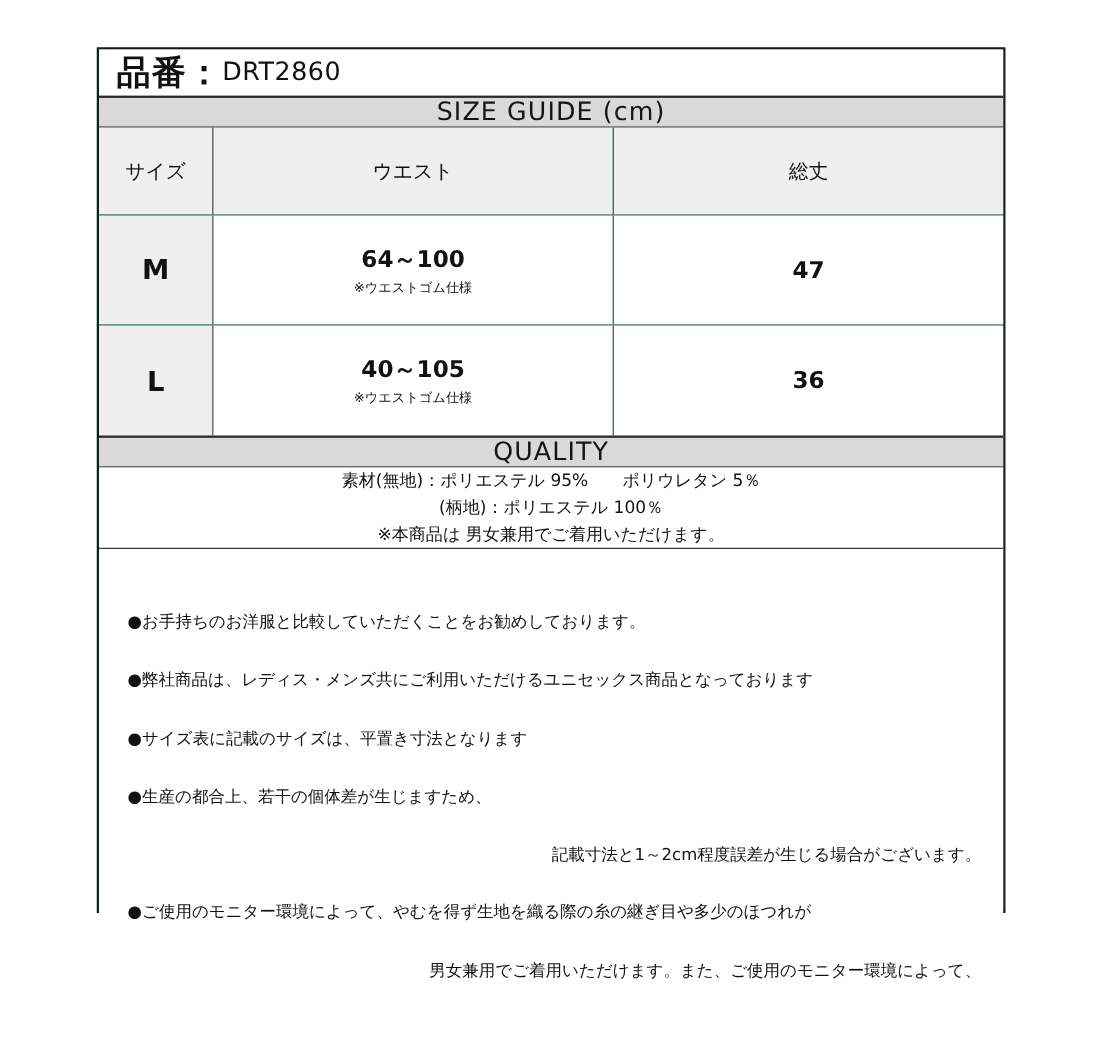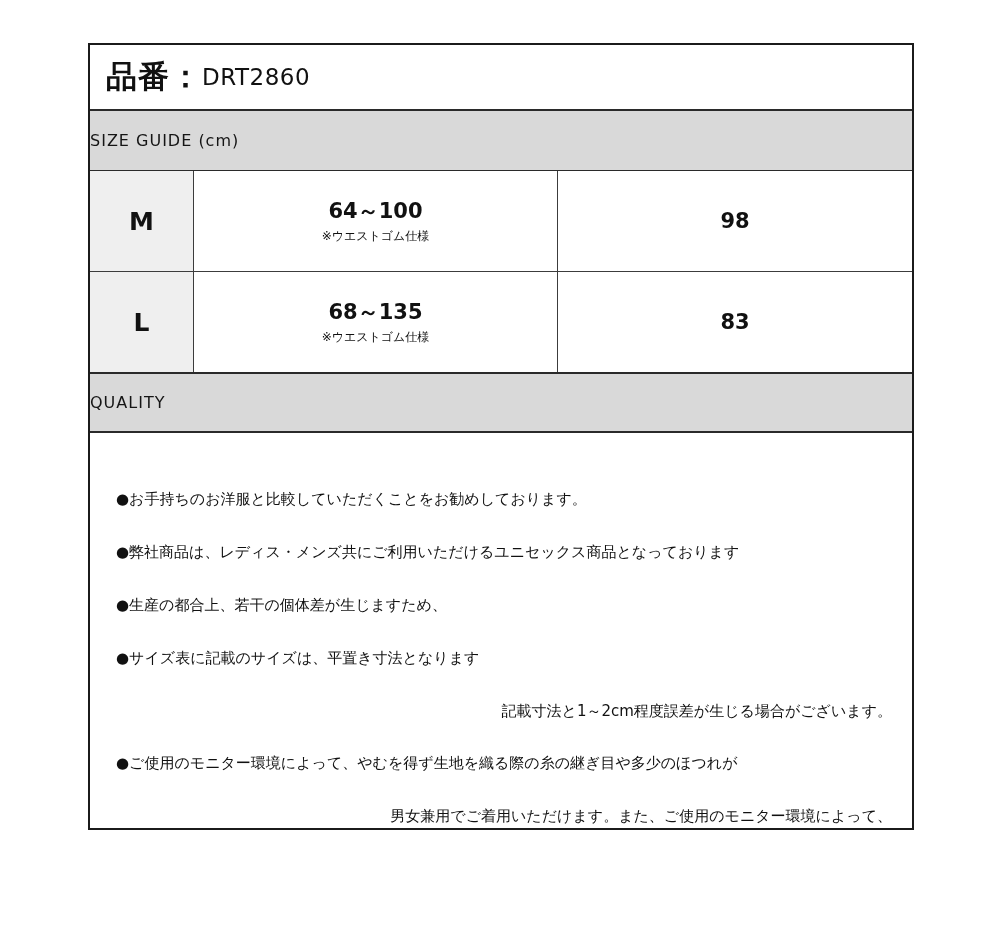--- a/index.html
+++ b/index.html
@@ -30,21 +30,22 @@
   .hinban .jp-label { font-size: 31px; font-weight: 700; letter-spacing: 1px; }
   .hinban .code { font-size: 23px; font-weight: 500; letter-spacing: 0.5px; }
 
   
   .band {
     background: #d9d9d9;
     border-top: 2px solid #2a2a2a;
     border-bottom: 1px solid #2a2a2a;
     display: flex;
     align-items: center;
-    font-size: 16px;
+    justify-content: center;
+    font-size: 23px;
     letter-spacing: 1px;
     color: #151515;
   }
   .band.size-band { height: 75px; }
   .band.quality-band { height: 73px; }
 
   
   .size-table { display: flex; flex-direction: column; }
   .t-row { display: grid; grid-template-columns: 103px 364px 1fr; }
   .t-row + .t-row { border-top: 1px solid #3c3c3c; }
@@ -99,52 +100,62 @@
   <div class="hinban">
     <span class="jp-label">品番：</span>
       <span class="code">DRT2860</span>
   </div>
 
   <div class="band size-band">
     <span>SIZE GUIDE (cm)</span>
   </div>
 
   <div class="size-table">
+    <div class="t-row t-head">
+      <div class="cell shade">サイズ</div>
+      <div class="cell shade">ウエスト</div>
+      <div class="cell shade">総丈</div>
+    </div>
 
     <div class="t-row t-data-m">
       <div class="cell shade size-letter">M</div>
       <div class="cell">
         <span class="waist-value">64～100</span>
         <span class="waist-note">※ウエストゴム仕様</span>
       </div>
       <div class="cell">
-        <span class="length-value">98</span>
+        <span class="length-value">47</span>
       </div>
     </div>
 
     <div class="t-row t-data-l">
       <div class="cell shade size-letter">L</div>
       <div class="cell">
-        <span class="waist-value">68～135</span>
+        <span class="waist-value">40～105</span>
         <span class="waist-note">※ウエストゴム仕様</span>
       </div>
       <div class="cell">
-        <span class="length-value">83</span>
+        <span class="length-value">36</span>
       </div>
     </div>
   </div>
 
   <div class="band quality-band">
     <span>QUALITY</span>
   </div>
 
+  <div class="material">
+    <div>素材(無地)：ポリエステル 95%　　ポリウレタン 5％</div>
+    <div>(柄地)：ポリエステル 100％</div>
+    <div>※本商品は 男女兼用でご着用いただけます。</div>
+  </div>
 
   <div class="notes">
     <div class="note-line">●お手持ちのお洋服と比較していただくことをお勧めしております。</div>
     <div class="note-line">●弊社商品は、レディス・メンズ共にご利用いただけるユニセックス商品となっております</div>
+    <div class="note-line">●サイズ表に記載のサイズは、平置き寸法となります</div>
     <div class="note-line">●生産の都合上、若干の個体差が生じますため、</div>
-    <div class="note-line">●サイズ表に記載のサイズは、平置き寸法となります</div>
     <div class="note-line indent">記載寸法と1～2cm程度誤差が生じる場合がございます。</div>
     <div class="note-line">●ご使用のモニター環境によって、やむを得ず生地を織る際の糸の継ぎ目や多少のほつれが</div>
     <div class="note-line indent">男女兼用でご着用いただけます。また、ご使用のモニター環境によって、</div>
   </div>
 
 </div>
 
 </body></html>

